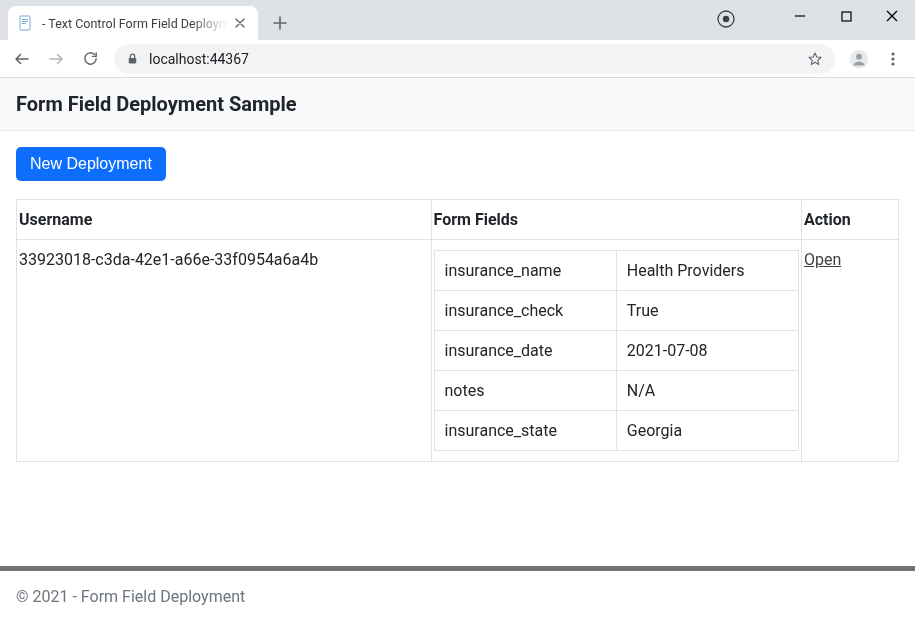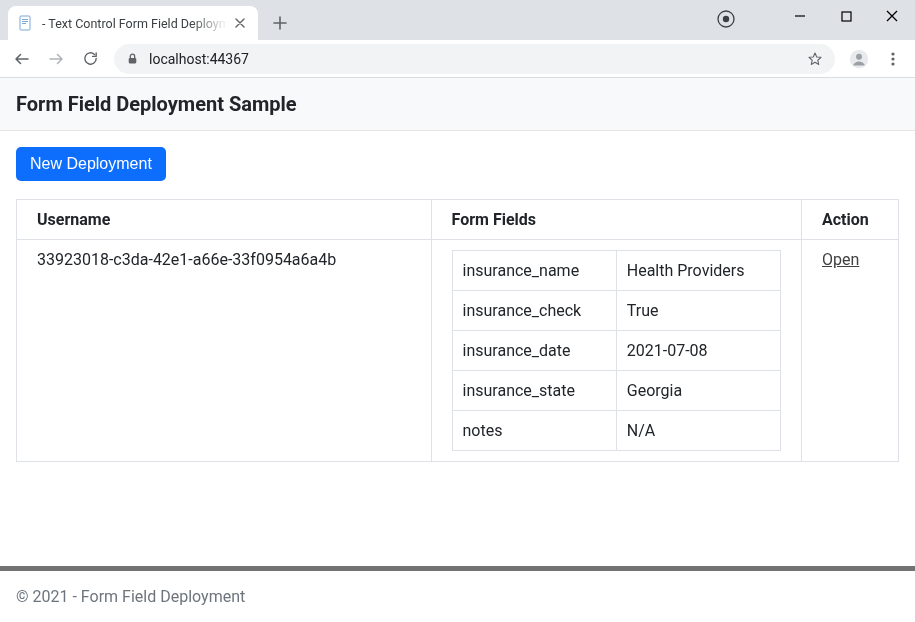--- a/index.html
+++ b/index.html
@@ -153,21 +153,21 @@
   }
   table.outer {
     width: 100%;
     border-collapse: collapse;
     margin-top: 18px;
     font-size: 16px;
   }
   table.outer > thead > tr > th,
   table.outer > tbody > tr > td {
     border: 1px solid #dee2e6;
-    padding: 10px 20px;
+    padding: 10px 2px;
     text-align: left;
     vertical-align: top;
   }
   table.outer > thead > tr > th {
     font-weight: 700;
   }
   table.inner {
     width: 100%;
     border-collapse: collapse;
     font-size: 16px;
@@ -315,26 +315,26 @@
                 </tr>
                 <tr>
                   <td>insurance_check</td>
                   <td>True</td>
                 </tr>
                 <tr>
                   <td>insurance_date</td>
                   <td>2021-07-08</td>
                 </tr>
                 <tr>
+                  <td>notes</td>
+                  <td>N/A</td>
+                </tr>
+                <tr>
                   <td>insurance_state</td>
                   <td>Georgia</td>
-                </tr>
-                <tr>
-                  <td>notes</td>
-                  <td>N/A</td>
                 </tr>
               </tbody>
             </table>
           </td>
           <td>
             <a href="#" class="link">Open</a>
           </td>
         </tr>
       </tbody>
     </table>

